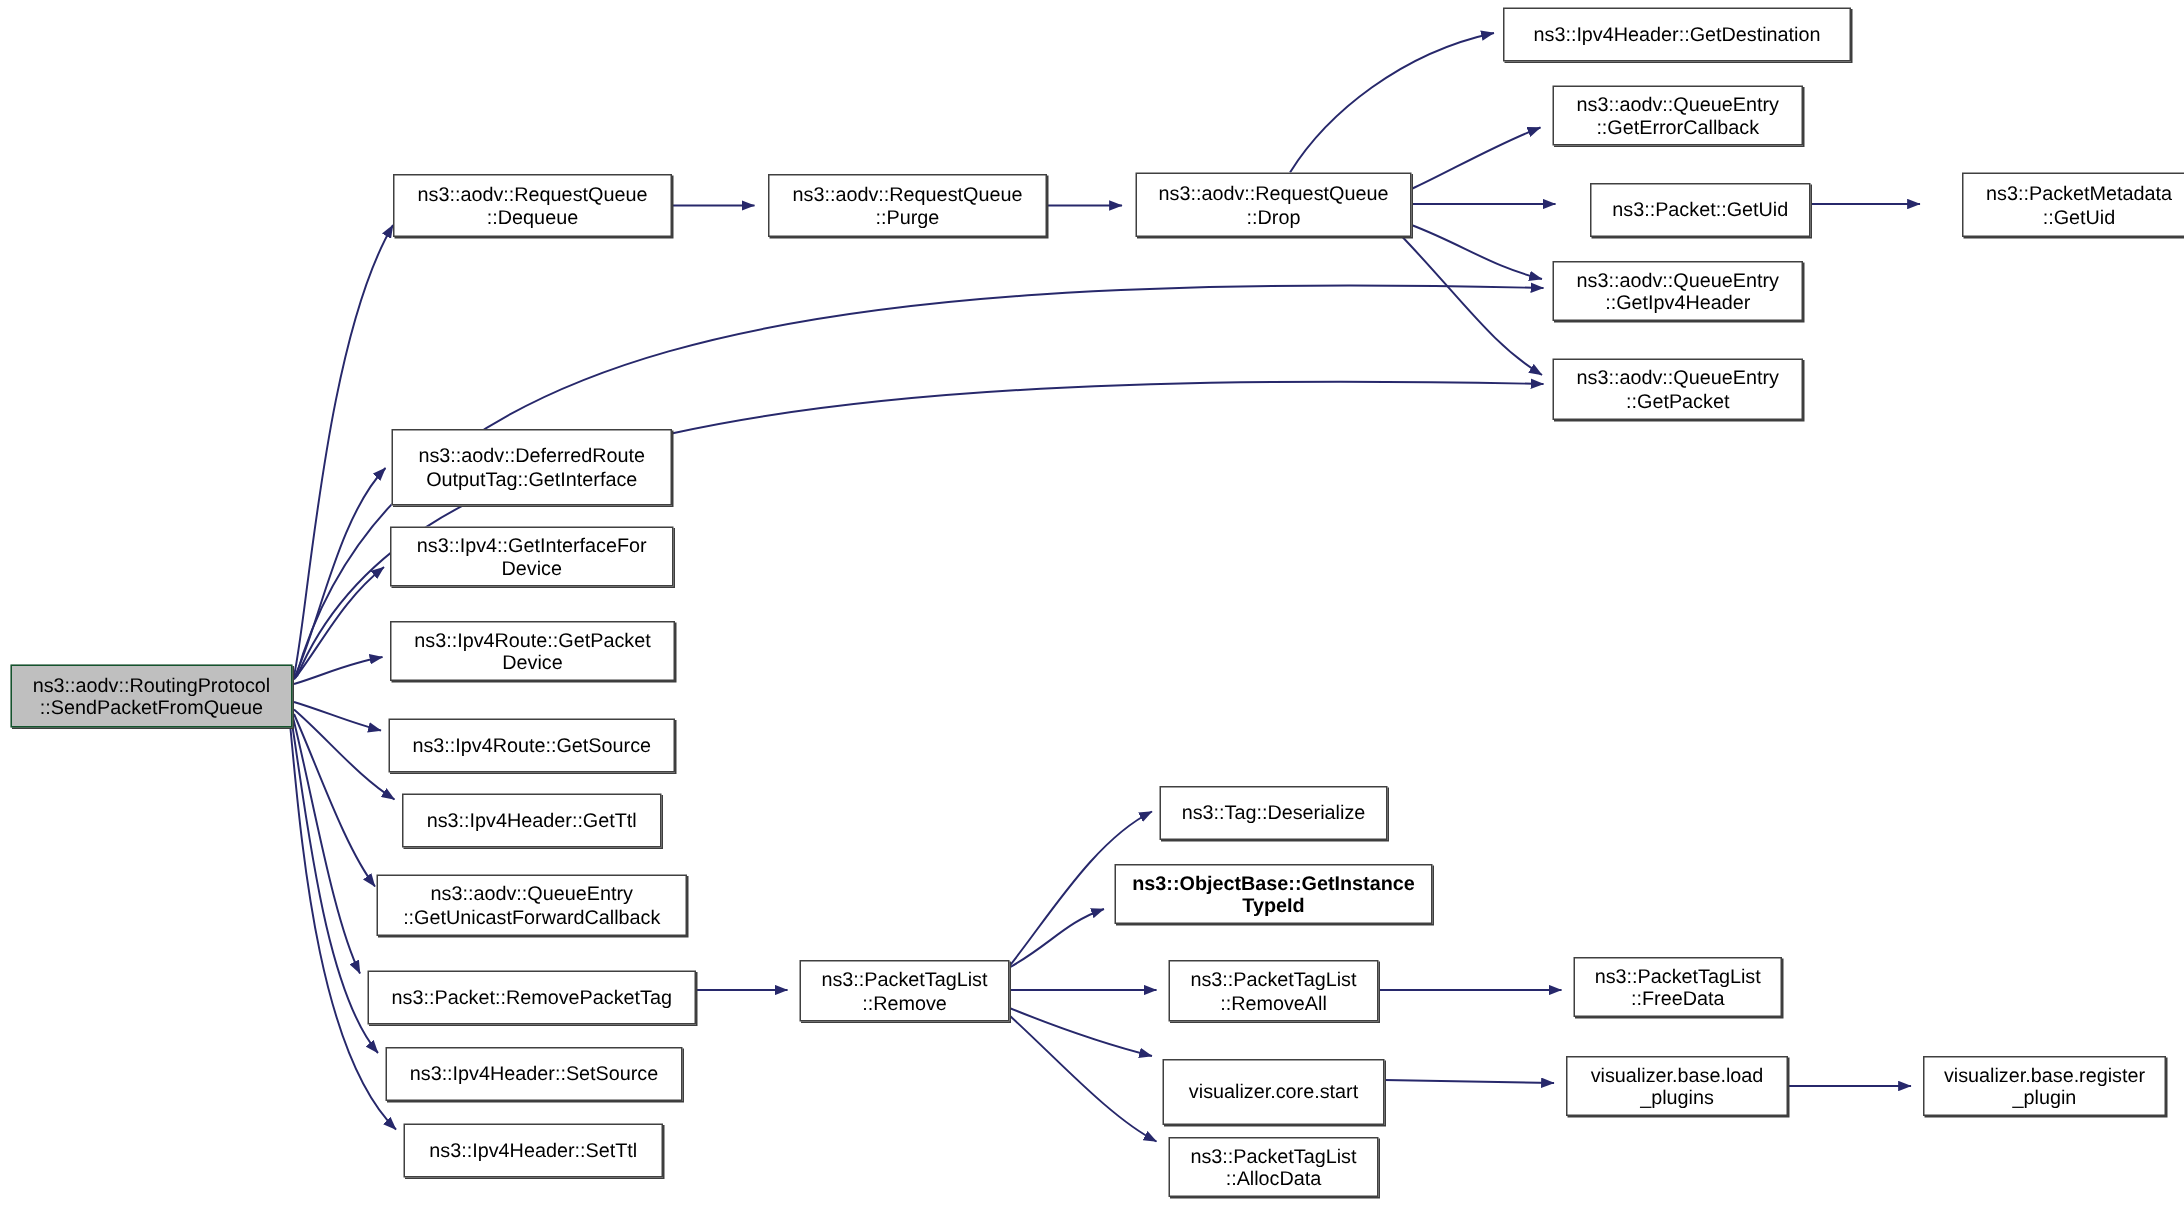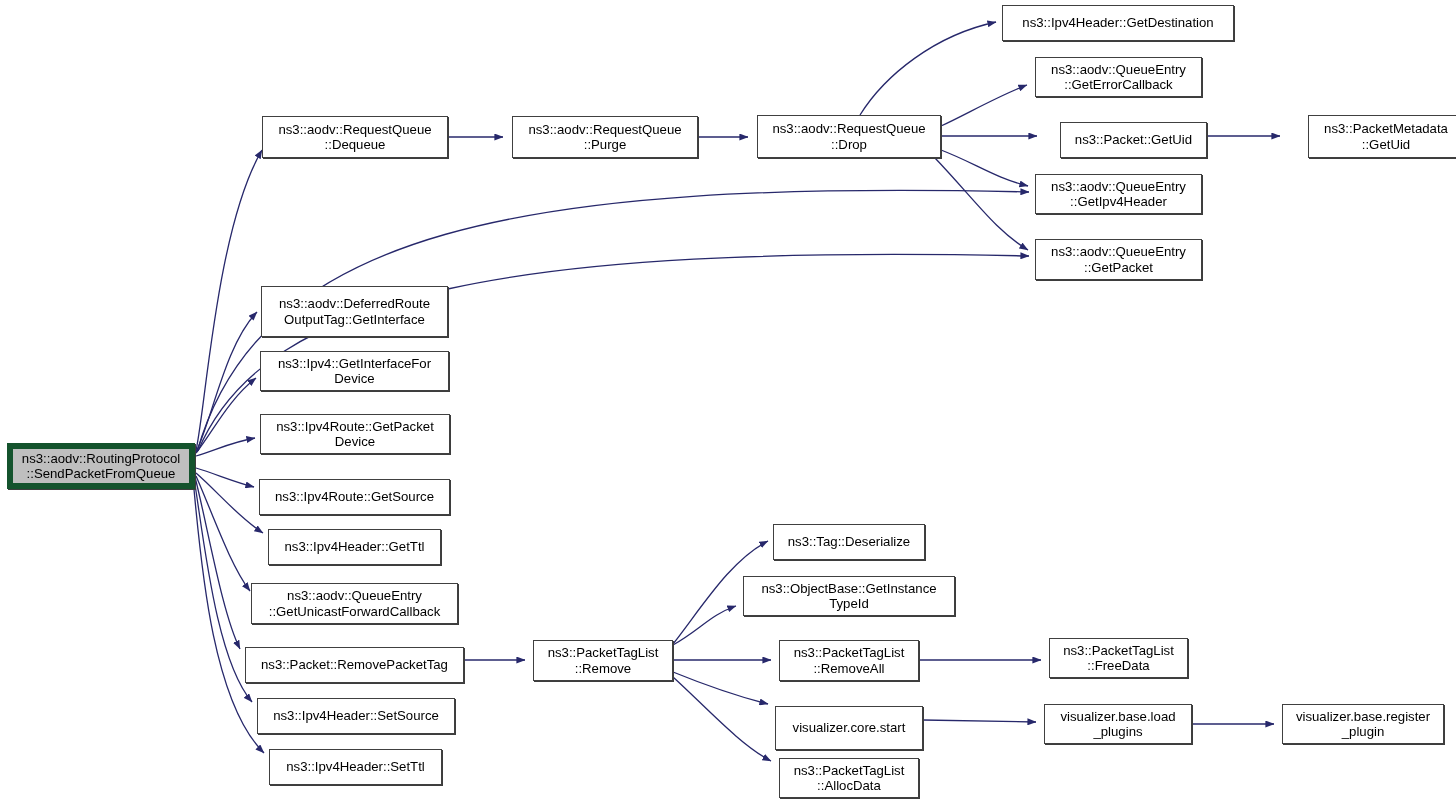--- a/index.html
+++ b/index.html
@@ -35,21 +35,21 @@
     color: #000000;
     font-size: 13.2px;
     line-height: 15.5px;
     letter-spacing: 0px;
     white-space: pre-line;
     padding: 17px 3px;
     box-shadow: 1px 1px 0 0 #3d3d3d;
   }
   .node.root {
     background: #bfbfbf;
-    border: 6px solid #14532d;
+    border: 1px solid #14532d;
   }
 </style>
 </head>
 <body>
 
 <div id="canvas">
   <svg id="edges" viewBox="0 0 1456 805">
     <defs>
       <marker id="arrow" markerWidth="9" markerHeight="7" refX="8.6" refY="3.5" orient="auto" markerUnits="userSpaceOnUse">
         <path d="M0,0 L9,3.5 L0,7 z" fill="#27286b"></path>
@@ -115,21 +115,21 @@
       <div class="node" style="left: 259px; top: 479px; width: 191px; height: 27px;">ns3::Ipv4Route::GetSource</div>
       <div class="node" style="left: 268px; top: 529px; width: 173px; height: 27px;">ns3::Ipv4Header::GetTtl</div>
       <div class="node" style="left: 251px; top: 583px; width: 207px; height: 41px;">ns3::aodv::QueueEntry
 ::GetUnicastForwardCallback</div>
       <div class="node" style="left: 245px; top: 647px; width: 219px; height: 27px;">ns3::Packet::RemovePacketTag</div>
       <div class="node" style="left: 257px; top: 698px; width: 198px; height: 27px;">ns3::Ipv4Header::SetSource</div>
       <div class="node" style="left: 269px; top: 749px; width: 173px; height: 27px;">ns3::Ipv4Header::SetTtl</div>
       <div class="node" style="left: 533px; top: 640px; width: 140px; height: 41px;">ns3::PacketTagList
 ::Remove</div>
       <div class="node" style="left: 773px; top: 524px; width: 152px; height: 27px;">ns3::Tag::Deserialize</div>
-      <div class="node" style="left: 743px; top: 576px; width: 212px; height: 40px;">ns3::ObjectBase::GetInstance
+      <div class="node" style="left: 743px; top: 576px; width: 212px; height: 40px; font-weight: bold;">ns3::ObjectBase::GetInstance
 TypeId</div>
       <div class="node" style="left: 779px; top: 640px; width: 140px; height: 41px;">ns3::PacketTagList
 ::RemoveAll</div>
       <div class="node" style="left: 775px; top: 706px; width: 148px; height: 44px;">visualizer.core.start</div>
       <div class="node" style="left: 779px; top: 758px; width: 140px; height: 40px;">ns3::PacketTagList
 ::AllocData</div>
       <div class="node" style="left: 1049px; top: 638px; width: 139px; height: 40px;">ns3::PacketTagList
 ::FreeData</div>
       <div class="node" style="left: 1044px; top: 704px; width: 148px; height: 40px;">visualizer.base.load
 _plugins</div>

